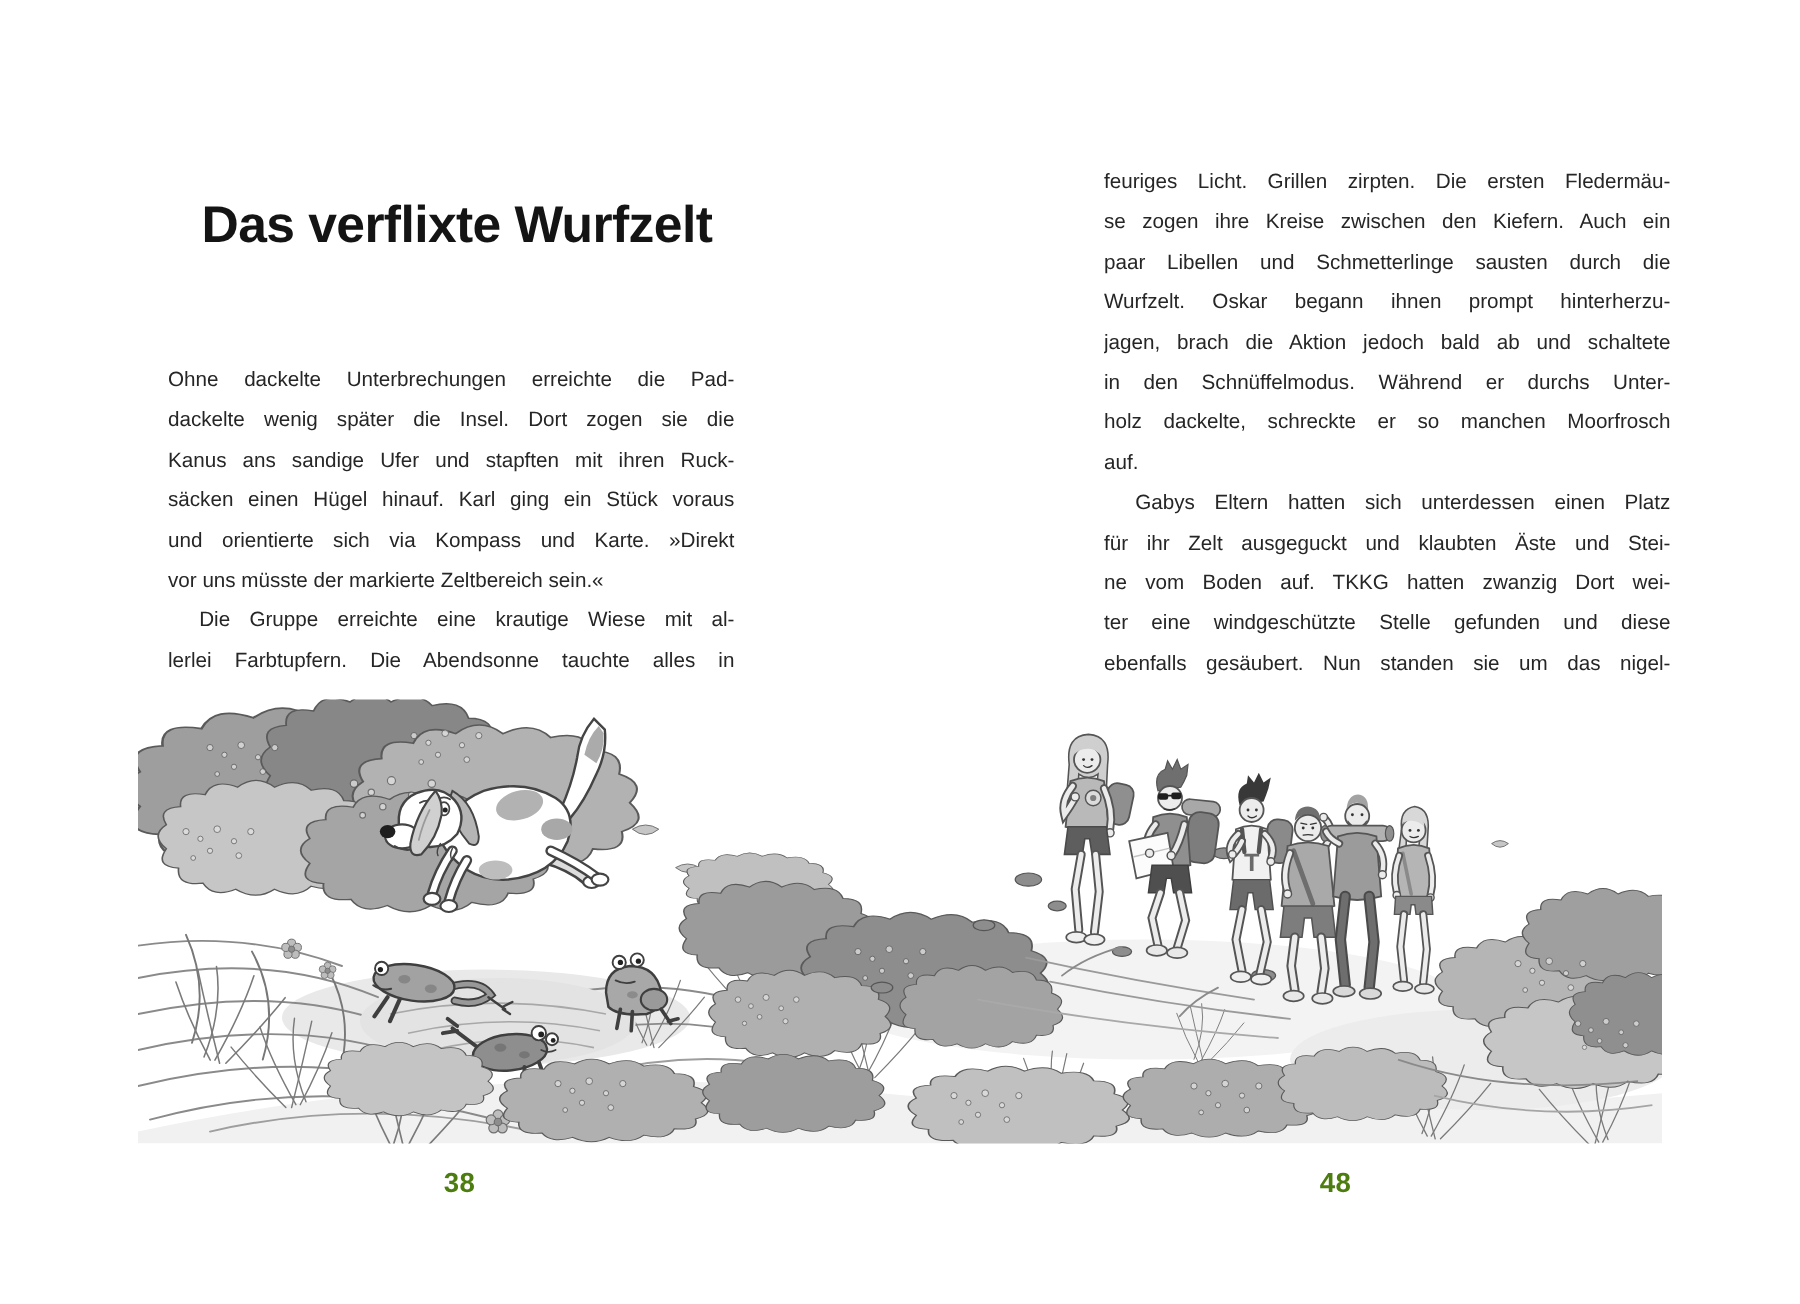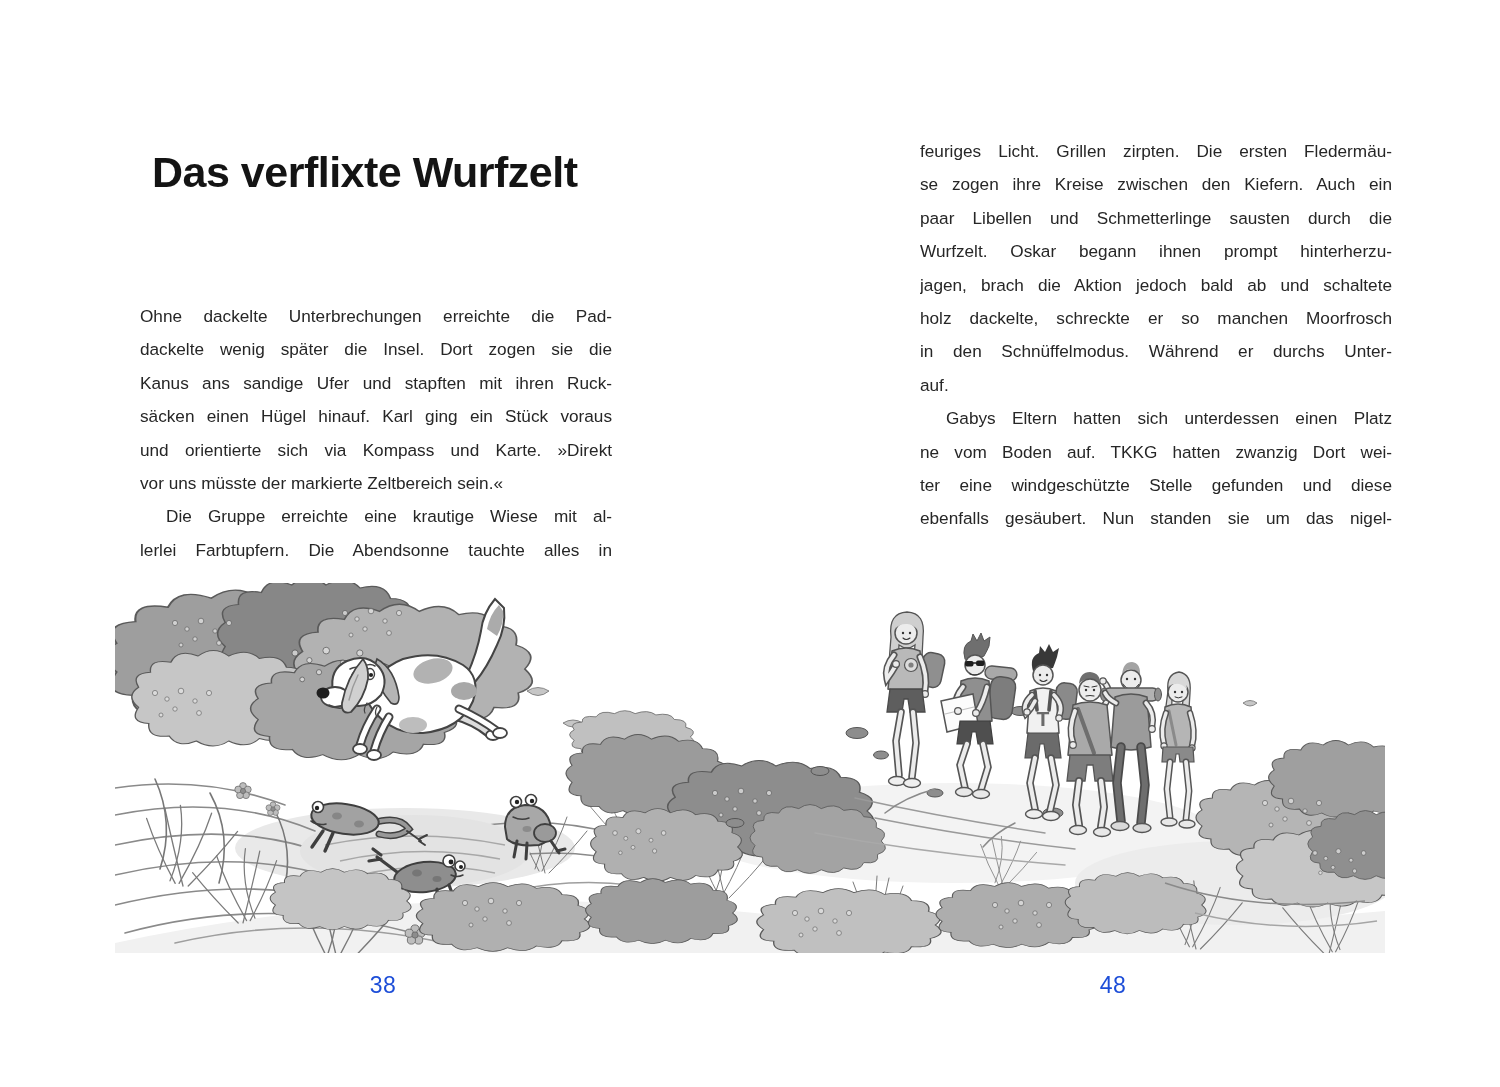--- a/index.html
+++ b/index.html
@@ -4,35 +4,35 @@
 <style>
   html,body{margin:0;padding:0;}
   body{
     width:1500px;height:1087px;background:#ffffff;
     font-family:"Liberation Sans",sans-serif;color:#1d1d1d;
     -webkit-font-smoothing:antialiased;
   }
   .spread{position:relative;width:1500px;height:1087px;background:#fff;overflow:hidden;}
 
   .chapter-title{
-    position:absolute;left:152px;top:148px;margin:0;
+    position:absolute;left:152px;top:148px;margin:16px;
     font-size:43px;font-weight:900;letter-spacing:-0.5px;color:#141414;
     font-family:"Liberation Sans",sans-serif;white-space:nowrap;
   }
 
   .textcol{position:absolute;width:472px;font-size:17.2px;line-height:33.4px;color:#262626;}
   .textcol-left{left:140px;top:300px;}
   .textcol-right{left:920px;top:135px;}
   .line{height:33.4px;overflow:hidden;text-align:justify;text-align-last:justify;}
   .line.pend{text-align-last:left;}
   .line.indent{padding-left:26px;}
 
   .page-number{
     position:absolute;top:972px;width:60px;text-align:center;
-    font-size:23px;font-weight:400;color:#1d4ed8;letter-spacing:0.5px;
+    font-size:23px;font-weight:700;color:#4d7c0f;letter-spacing:0.5px;
   }
   .page-number-left{left:353px;}
   .page-number-right{left:1083px;}
 
   .illustration{position:absolute;left:115px;top:583px;width:1270px;height:370px;}
 </style>
 </head>
 <body>
 
 <div class="spread">
@@ -52,24 +52,25 @@
     <div class="page-number page-number-left">38</div>
   </section>
 
   <section>
     <div class="textcol textcol-right">
       <div class="line">feuriges Licht. Grillen zirpten. Die ersten Fledermäu-</div>
       <div class="line">se zogen ihre Kreise zwischen den Kiefern. Auch ein</div>
       <div class="line">paar Libellen und Schmetterlinge sausten durch die</div>
       <div class="line">Wurfzelt. Oskar begann ihnen prompt hinterherzu-</div>
       <div class="line">jagen, brach die Aktion jedoch bald ab und schaltete</div>
+      <div class="line">in den Schnüffelmodus. Während er durchs Unter-</div>
       <div class="line">holz dackelte, schreckte er so manchen Moorfrosch</div>
-      <div class="line">in den Schnüffelmodus. Während er durchs Unter-</div>
       <div class="line pend">auf.</div>
       <div class="line indent">Gabys Eltern hatten sich unterdessen einen Platz</div>
+      <div class="line">für ihr Zelt ausgeguckt und klaubten Äste und Stei-</div>
       <div class="line">ne vom Boden auf. TKKG hatten zwanzig Dort wei-</div>
       <div class="line">ter eine windgeschützte Stelle gefunden und diese</div>
       <div class="line">ebenfalls gesäubert. Nun standen sie um das nigel-</div>
     </div>
     <div class="page-number page-number-right">48</div>
   </section>
 
   <svg class="illustration" viewBox="0 0 1270 370" xmlns="http://www.w3.org/2000/svg">
     <defs>
       <path id="blob" d="M8,45 Q0,36 8,29 Q3,18 15,17 Q14,6 27,9 Q31,-2 43,4 Q52,-5 61,4 Q72,-3 79,6 Q92,2 95,13 Q107,13 105,25 Q116,30 109,40 Q117,50 106,55 Q108,66 95,64 Q92,75 79,70 Q72,79 61,72 Q52,80 42,72 Q31,78 26,68 Q13,70 14,58 Q2,57 8,45 Z"></path>

